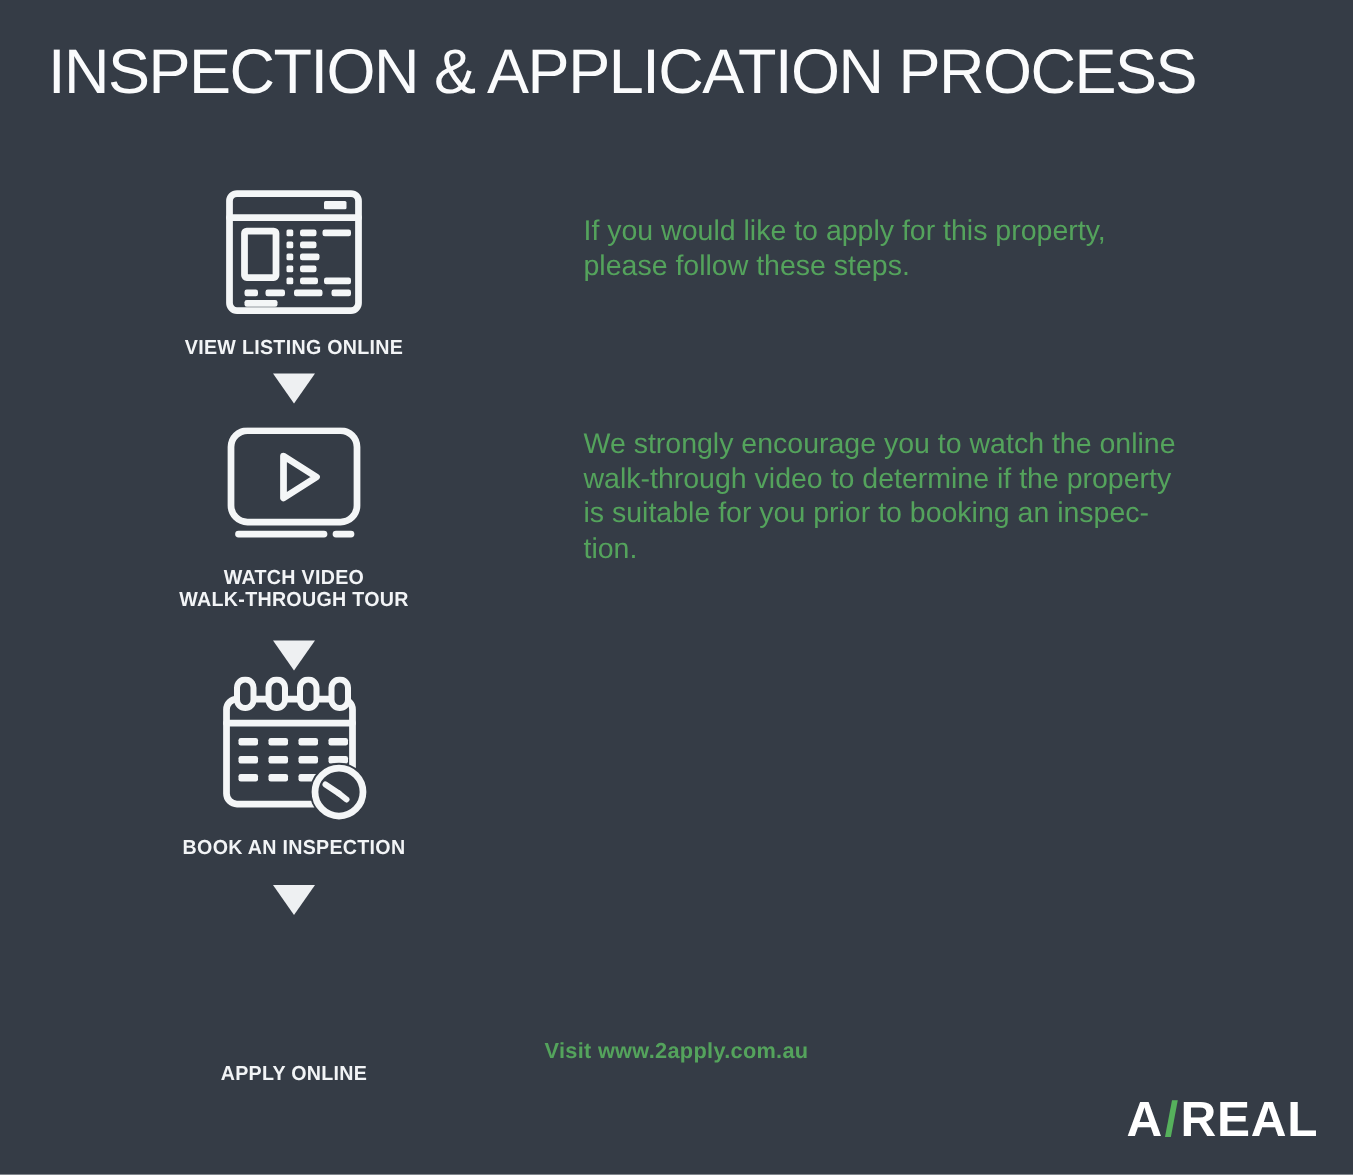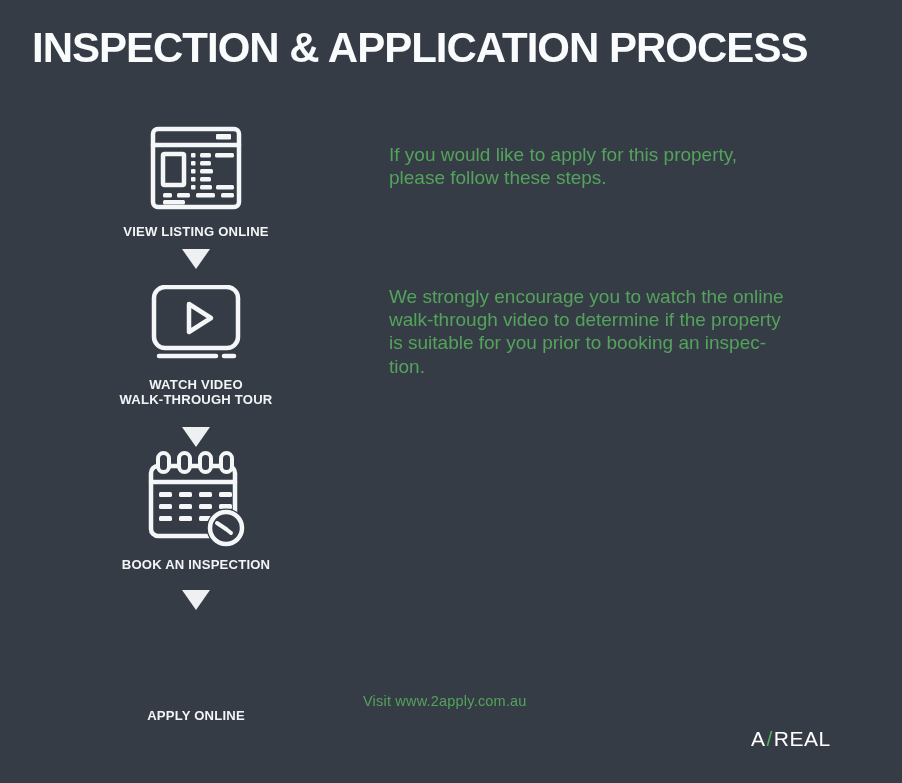--- a/index.html
+++ b/index.html
@@ -5,21 +5,21 @@
   html,body { margin:0; padding:0; }
   body { font-family: "Liberation Sans", sans-serif; }
   .canvas {
     position: relative;
     width: 902px; height: 783px;
     background: var(--background, #353c46);
     overflow: hidden;
   }
   .title {
     position: absolute; left: 32px; top: 24px; margin: 0;
-    color: #fafbfc; font-size: 42px; font-weight: bold;
+    color: #fafbfc; font-size: 42px; font-weight: normal;
     letter-spacing: -1px; white-space: nowrap;
   }
   .icon-box { position: absolute; }
   .icon-box svg { position: absolute; left: 0; top: 0; }
   .step-label {
     position: absolute; left: 46px; width: 300px;
     text-align: center; color: #f2f4f6;
     font-weight: bold; font-size: 13.5px; line-height: 15px;
     letter-spacing: 0.2px; white-space: pre-line;
     transform: scaleX(0.97);
@@ -31,31 +31,31 @@
     border-top: 20px solid #eef0f2;
   }
   .desc {
     position: absolute; left: 363px; width: 478px;
     color: var(--accent-green, #54a35c);
     font-size: 19px; line-height: 23.2px; white-space: pre-line; margin-left: 26px;
   }
   .visit {
     position: absolute; left: 363px; top: 693px;
     color: var(--accent-green, #54a35c);
-    font-size: 14.5px; font-weight: normal; letter-spacing: 0.2px;
+    font-size: 14.5px; font-weight: bold; letter-spacing: 0.2px;
   }
   .submit-text {
     position: absolute; left: 0; top: 10px; width: 92px; height: 42px;
     display: flex; align-items: center; justify-content: center;
     color: #fff; font-weight: bold; font-size: 21px; letter-spacing: 0.5px;
     transform: scaleX(0.8);
   }
   .logo {
     position: absolute; left: 751px; top: 727px;
-    color: #ffffff; font-weight: normal; font-size: 21px;
+    color: #ffffff; font-weight: bold; font-size: 33px;
     letter-spacing: 0.5px; white-space: nowrap;
   }
   .logo .slash { color: var(--logo-green, #56b15c); padding: 0 1px; }
 </style>
 </head>
 <body>
 
 <div class="canvas">
 
   <h1 class="title">INSPECTION &amp; APPLICATION PROCESS</h1>

